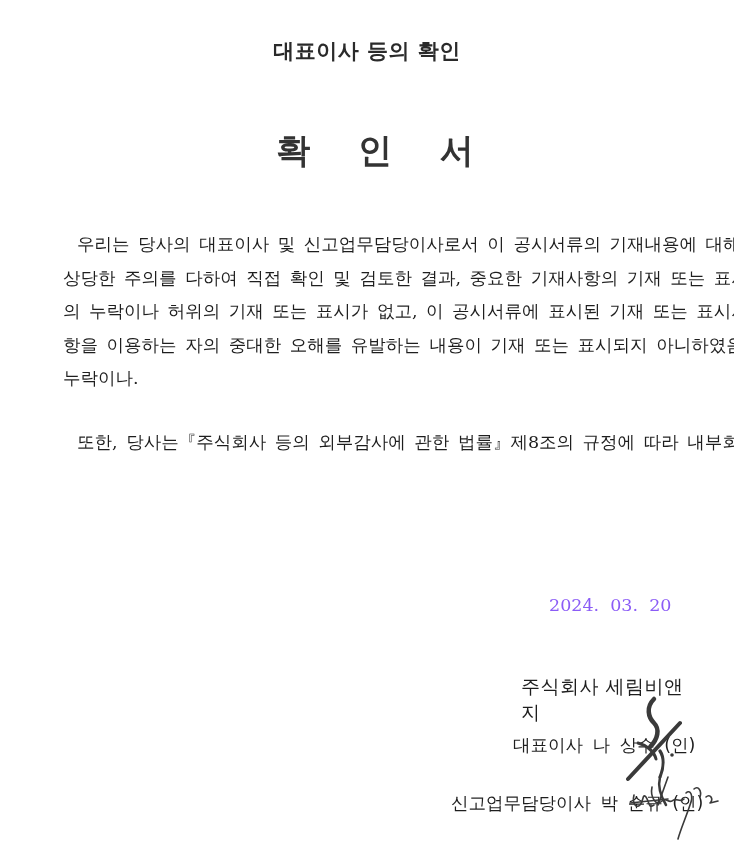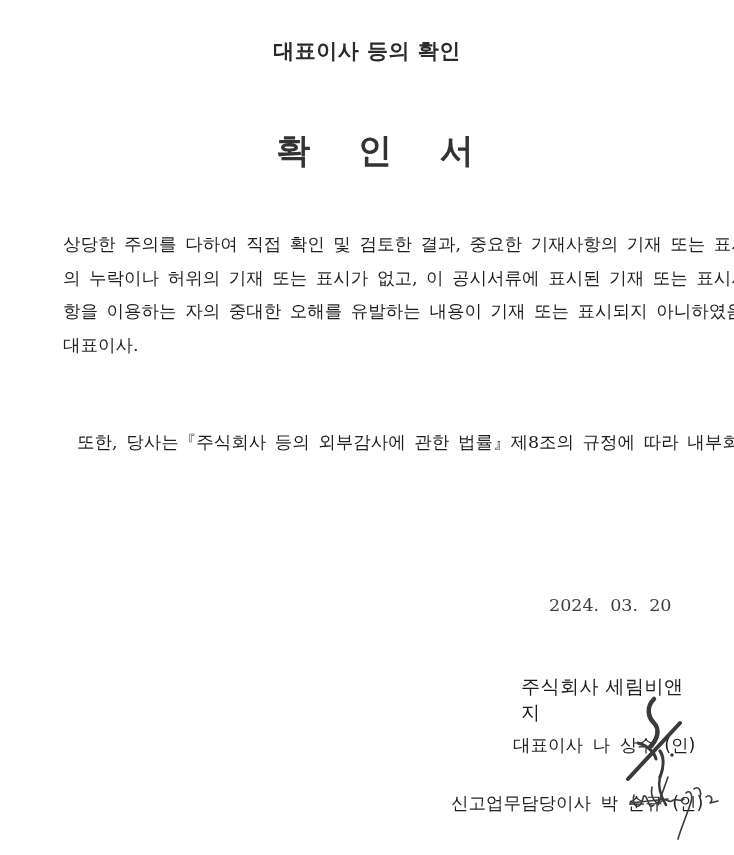--- a/index.html
+++ b/index.html
@@ -68,21 +68,21 @@
     .para .line.indent {
       padding-left: 14px;
     }
     .para1 { top: 228px; }
     .para2 { top: 426px; }
     .date {
       position: absolute;
       left: 549px;
       top: 595px;
       font-size: 17.5px;
-      color: #404040;
+      color: #8b5cf6;
       white-space: pre;
       font-family: "DejaVu Serif", "Liberation Serif", serif;
     }
     .company {
       position: absolute;
       left: 521px;
       top: 674px;
       font-size: 19px;
       color: #1e1e1e;
       font-family: "DejaVu Sans", "Liberation Sans", sans-serif;
@@ -108,24 +108,25 @@
 </head>
 <body>
 
 <div class="page">
 
   <div class="header-title">대표이사 등의 확인</div>
 
   <div class="doc-title">확 인 서</div>
 
   <div class="para para1">
+    <span class="line indent">우리는 당사의 대표이사 및 신고업무담당이사로서 이 공시서류의 기재내용에 대해</span>
     <span class="line">상당한 주의를 다하여 직접 확인 및 검토한 결과, 중요한 기재사항의 기재 또는 표시</span>
     <span class="line">의 누락이나 허위의 기재 또는 표시가 없고, 이 공시서류에 표시된 기재 또는 표시사</span>
     <span class="line">항을 이용하는 자의 중대한 오해를 유발하는 내용이 기재 또는 표시되지 아니하였음을</span>
-    <span class="line last">대표이사.</span>
+    <span class="line last">누락이나.</span>
   </div>
 
   <div class="para para2">
     <span class="line indent">또한, 당사는『주식회사 등의 외부감사에 관한 법률』제8조의 규정에 따라 내부회계</span>
   </div>
 
   <div class="date">2024.  03.  20</div>
 
   <div class="company">주식회사 세림비앤지</div>
 

